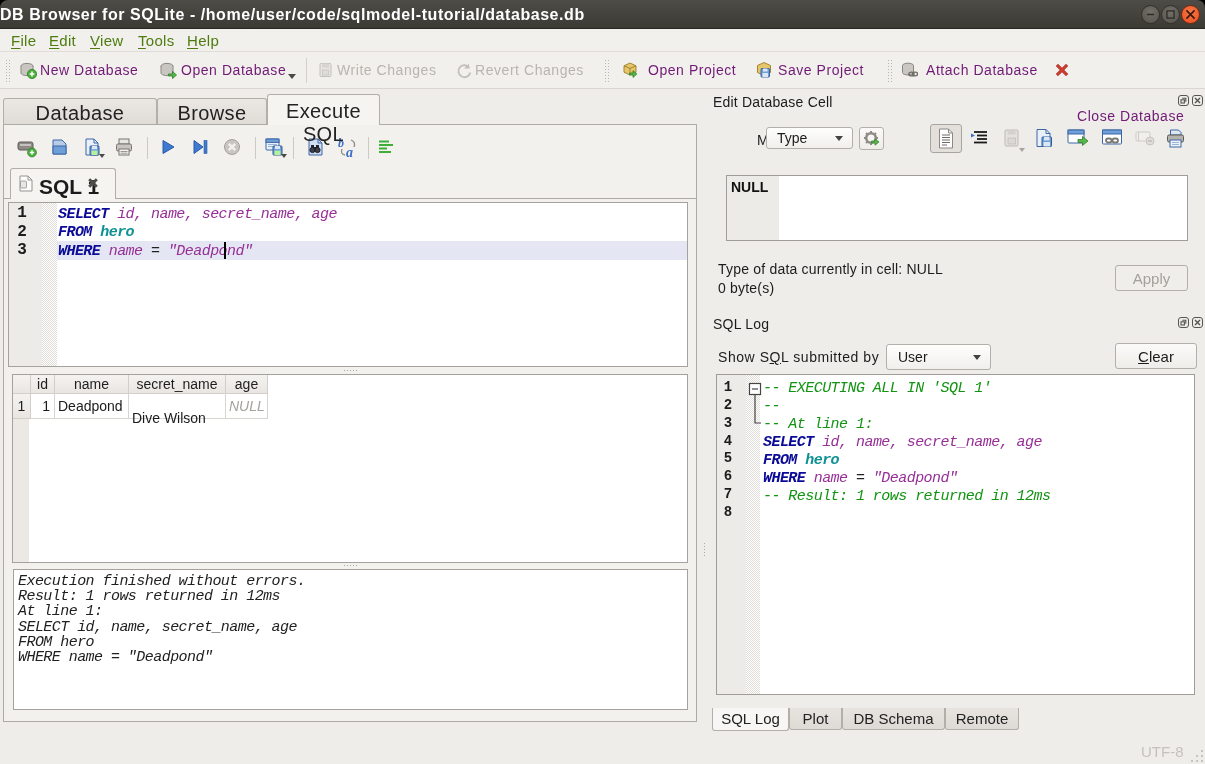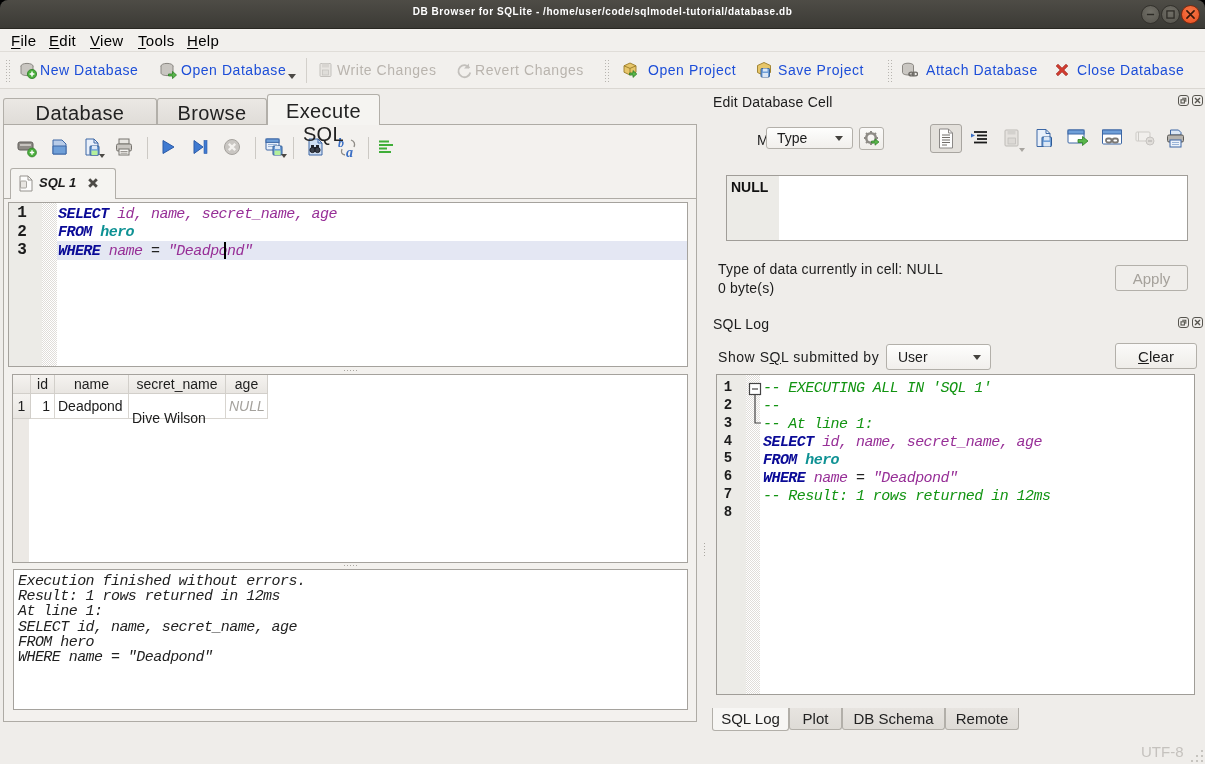--- a/index.html
+++ b/index.html
@@ -2,34 +2,34 @@
 <html><head>
 <meta charset="utf-8">
 <style>
 * { margin:0; padding:0; box-sizing:border-box; }
 html,body { width:1205px; height:764px; overflow:hidden; }
 body { font-family:"Liberation Sans", sans-serif; background:#efedea; position:relative; }
 .abs { position:absolute; }
 
 #titlewrap { left:0; top:0; width:1205px; height:29px; background:#000; }
 #titlebar { left:0; top:0; width:1205px; height:29px; background:linear-gradient(#4e4c46,#3b3a35); border-radius:8px 8px 0 0; border-bottom:1px solid #282722; }
-#title { width:100%; top:6px; text-align:center; color:#fff; font-size:10px; font-weight:bold; letter-spacing:0.55px; }
+#title { width:100%; top:6px; color:#fff; font-size:16px; font-weight:bold; letter-spacing:0.55px; }
 .winbtn { top:5px; width:19px; height:19px; border-radius:50%; }
 .winbtn .sym { position:absolute; left:0; top:0; width:100%; height:100%; }
 #btnmin { left:1141px; background:radial-gradient(circle at 50% 35%, #716f67, #55534c); border:1px solid #33312c; }
 #btnmax { left:1161px; background:radial-gradient(circle at 50% 35%, #716f67, #55534c); border:1px solid #33312c; }
 #btnclose { left:1181px; background:radial-gradient(circle at 50% 35%, #f47849, #ec4e1e); border:1px solid #7a2a10; }
 
 #menubar { left:0; top:29px; width:1205px; height:23px; background:#f2f0ed; border-bottom:1px solid #e0ddd8; }
-.menuitem { position:absolute; top:32px; font-size:15px; color:#000000; }
+.menuitem { position:absolute; top:32px; font-size:15px; color:#4d7c0f; }
 .menuitem u { text-decoration-thickness:1px; text-underline-offset:2px; }
 .menuitem { letter-spacing:0.3px; }
 
 #toolbar { left:0; top:52px; width:1205px; height:37px; background:#f2f0ed; border-bottom:1px solid #dad7d2; }
-.tbtext { position:absolute; top:62px; font-size:14px; color:#1d4ed8; letter-spacing:0.55px; }
+.tbtext { position:absolute; top:62px; font-size:14px; color:#701a75; letter-spacing:0.55px; }
 .tbtext.dis { color:#b9b4ae; }
 .tbsep { position:absolute; top:58px; width:1px; height:25px; background:#d3d0cb; }
 .grip { position:absolute; top:59px; width:6px; height:24px;
   background-image:radial-gradient(circle, #b8b5b0 34%, transparent 36%);
   background-size:3px 3px; }
 .tbicon { position:absolute; top:61px; width:18px; height:18px; }
 
 .tab { position:absolute; border:1px solid #b2afa9; border-bottom:none; border-radius:3px 3px 0 0; background:linear-gradient(#ebe8e4,#dfdcd7); font-size:20px; color:#222; text-align:center; letter-spacing:0.4px; }
 .tab.active { background:#f5f4f1; }
 #pane { left:3px; top:124px; width:694px; height:598px; border:1px solid #aeaba5; background:#f3f1ee; }
@@ -146,21 +146,21 @@
 <svg class="tbicon" style="left:900px;" viewBox="0 0 18 18">
     <ellipse cx="8" cy="4.6" rx="5.5" ry="2.4" fill="#cac7c2" stroke="#8a8782" stroke-width="1"></ellipse>
     <path d="M2.5 4.6 v7 c0 1.3 2.5 2.4 5.5 2.4 s5.5 -1.1 5.5 -2.4 v-7" fill="#cac7c2" stroke="#8a8782" stroke-width="1"></path>
     <ellipse cx="11.5" cy="13" rx="2.6" ry="1.9" fill="none" stroke="#6e6b66" stroke-width="1.4"></ellipse>
     <ellipse cx="15" cy="13" rx="2.6" ry="1.9" fill="none" stroke="#6e6b66" stroke-width="1.4"></ellipse>
   </svg>
 <div class="tbtext" style="left:926px;">Attach Database</div>
 <svg class="tbicon" style="left:1053px;" viewBox="0 0 18 18">
     <path d="M3.2 5 L5 3.2 9 7.2 13 3.2 14.8 5 10.8 9 14.8 13 13 14.8 9 10.8 5 14.8 3.2 13 7.2 9 z" fill="#d33b2f" stroke="#9c241b" stroke-width="0.7"></path>
   </svg>
-<div class="tbtext" style="left:1077px;">Close Database</div>
+<div class="tbtext" style="left:1077px;margin-top:46px;">Close Database</div>
 
 <div class="tab" style="left:3px; top:98px; width:154px; height:27px; padding-top:3px;">Database Structure</div>
 <div class="tab" style="left:157px; top:98px; width:110px; height:27px; padding-top:3px;">Browse Data</div>
 <div class="tab active" style="left:267px; top:94px; width:113px; height:31px; padding-top:5px; z-index:3;">Execute SQL</div>
 <div class="abs" id="pane"></div>
 
 <div id="sqltb">
     <div class="sep2" style="position:absolute;left:147px;top:137px;"></div>
     <div class="sep2" style="position:absolute;left:255px;top:137px;"></div>
     <div class="sep2" style="position:absolute;left:293px;top:137px;"></div>
@@ -234,21 +234,21 @@
   </svg>
 
 <div class="tab active" style="left:10px; top:168px; width:106px; height:31px; z-index:2;"></div>
 <div class="abs" style="left:3px; top:198px; width:694px; height:1px; background:#aeaba5;"></div>
 <div class="abs" style="left:11px; top:198px; width:104px; height:2px; background:#f5f4f1; z-index:2;"></div>
 <svg class="abs" style="left:19px; top:175px; width:14px; height:17px; z-index:3;" viewBox="0 0 14 17">
     <path d="M1 1 h8 l4 4 v11 h-12 z" fill="#fcfcfb" stroke="#96938e" stroke-width="1"></path>
     <path d="M9 1 v4 h4" fill="none" stroke="#96938e" stroke-width="1"></path>
     <rect x="1.5" y="6" width="6" height="7" rx="1" fill="#e8e6e2" stroke="#96938e" stroke-width="0.8"></rect>
   </svg>
-<div class="abs" style="left:39px; top:175px; font-size:13px; font-weight:bold; color:#1b1b1b; z-index:3;font-style:italic;">SQL 1</div>
+<div class="abs" style="left:39px; top:175px; font-size:21px; font-weight:bold; color:#1b1b1b; z-index:3;">SQL 1</div>
 <svg class="abs" style="left:86px; top:176px; width:14px; height:14px; z-index:3;" viewBox="0 0 14 14">
     <path d="M2.2 4.2 L4.2 2.2 7 5 9.8 2.2 11.8 4.2 9 7 11.8 9.8 9.8 11.8 7 9 4.2 11.8 2.2 9.8 5 7 z" fill="#4d4b47"></path>
   </svg>
 
 <div class="abs" id="edframe"></div>
 <div class="gutter" style="left:9px; top:203px; width:33px; height:163px;"></div>
 <div class="foldm" style="left:42px; top:203px; width:15px; height:163px;"></div>
 <div class="lnum" style="left:9px; top:204px; width:26px; text-align:center; font-size:16px;">1</div>
 <div class="lnum" style="left:9px; top:223px; width:26px; text-align:center; font-size:16px;">2</div>
 <div class="lnum" style="left:9px; top:241px; width:26px; text-align:center; font-size:16px;">3</div>

